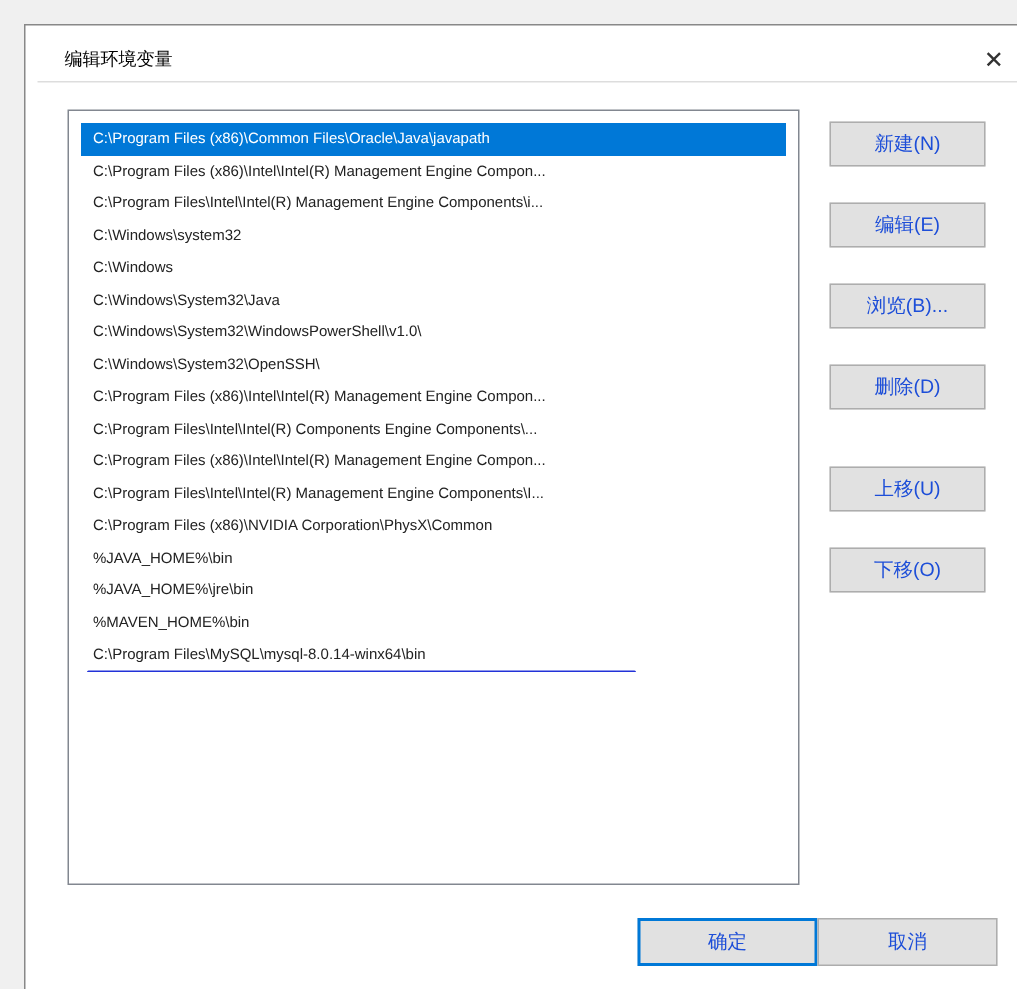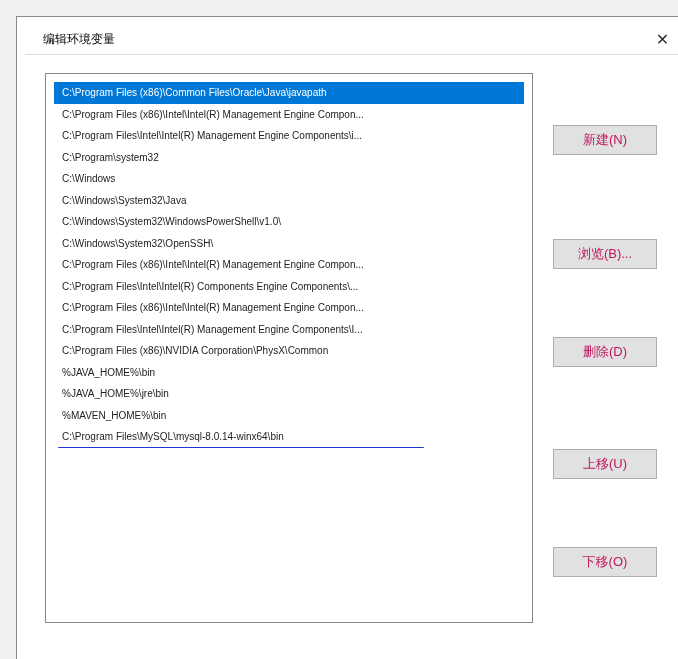--- a/index.html
+++ b/index.html
@@ -83,26 +83,25 @@
       width: 120px;
       display: flex;
       flex-direction: column;
     }
     .btn {
       height: 30px;
       border: 1px solid #adadad;
       background: #e1e1e1;
       font-size: 13px;
       cursor: pointer;
-      color: #be185d;
+      color: #1d4ed8;
       display: flex;
       align-items: center;
       justify-content: center;
       font-family: inherit;
-      margin-top: 44px;
     }
     .btn.primary {
       border: 2px solid #0078d7;
       background: #e1e1e1;
     }
     .side-buttons .btn { margin-bottom: 8px; }
     .spacer-sm { height: 12px; }
     .spacer-md { height: 30px; }
     .footer {
       display: flex;
@@ -123,39 +122,40 @@
     <div class="close-btn">
       <span>✕</span>
     </div>
   </div>
 
   <div class="content">
     <div class="listbox" id="listbox">
         <div class="list-item selected">C:\Program Files (x86)\Common Files\Oracle\Java\javapath</div>
         <div class="list-item">C:\Program Files (x86)\Intel\Intel(R) Management Engine Compon...</div>
         <div class="list-item">C:\Program Files\Intel\Intel(R) Management Engine Components\i...</div>
-        <div class="list-item">C:\Program\system32</div>
+        <div class="list-item">C:\Windows\system32</div>
         <div class="list-item">C:\Windows</div>
         <div class="list-item">C:\Windows\System32\Java</div>
         <div class="list-item">C:\Windows\System32\WindowsPowerShell\v1.0\</div>
         <div class="list-item">C:\Windows\System32\OpenSSH\</div>
         <div class="list-item">C:\Program Files (x86)\Intel\Intel(R) Management Engine Compon...</div>
         <div class="list-item">C:\Program Files\Intel\Intel(R) Components Engine Components\...</div>
         <div class="list-item">C:\Program Files (x86)\Intel\Intel(R) Management Engine Compon...</div>
         <div class="list-item">C:\Program Files\Intel\Intel(R) Management Engine Components\I...</div>
         <div class="list-item">C:\Program Files (x86)\NVIDIA Corporation\PhysX\Common</div>
         <div class="list-item">%JAVA_HOME%\bin</div>
         <div class="list-item">%JAVA_HOME%\jre\bin</div>
         <div class="list-item">%MAVEN_HOME%\bin</div>
         <div class="list-item underlined">C:\Program Files\MySQL\mysql-8.0.14-winx64\bin</div>
       </div>
 
     <div class="side-buttons">
       <button class="btn">新建(N)</button>
       <div class="spacer-sm"></div>
+      <button class="btn">编辑(E)</button>
       <div class="spacer-sm"></div>
       <button class="btn">浏览(B)...</button>
       <div class="spacer-sm"></div>
       <button class="btn">删除(D)</button>
       <div class="spacer-md"></div>
       <button class="btn">上移(U)</button>
       <div class="spacer-sm"></div>
       <button class="btn">下移(O)</button>
       <div class="spacer-md"></div>
     </div>

